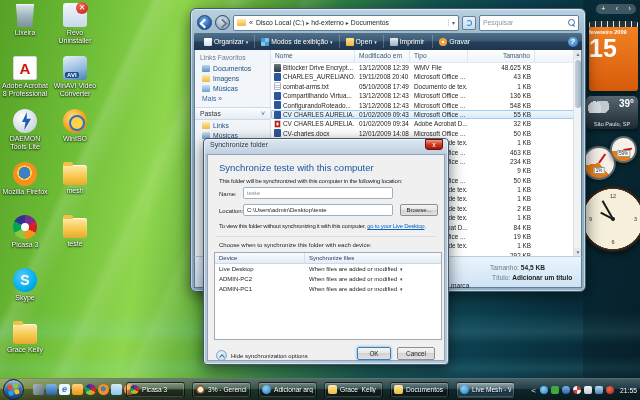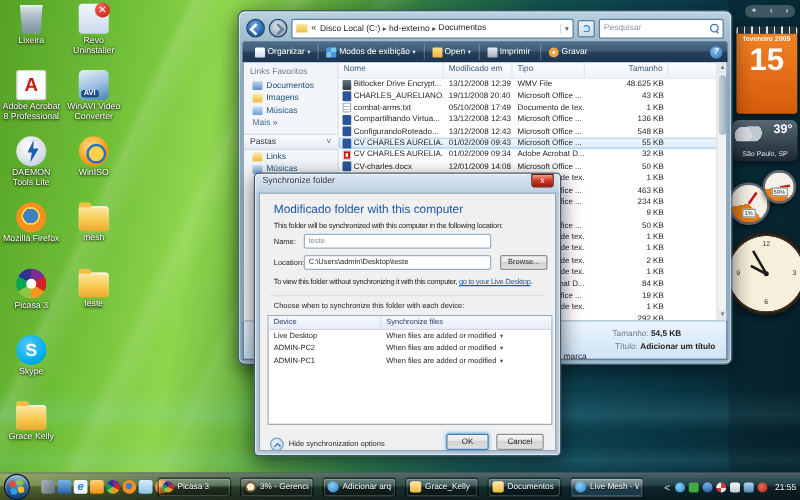--- a/index.html
+++ b/index.html
@@ -141,21 +141,21 @@
   .hide-circle { width:11px; height:11px; border-radius:50%; background:radial-gradient(circle at 40% 35%,#eaf4fc,#bcd6ec); border:1px solid #7da2c0; position:relative; }
   .hide-circle::after { content:""; position:absolute; left:3px; top:4px; width:3px; height:3px; border-left:1.4px solid #3a6ea5; border-top:1.4px solid #3a6ea5; transform:rotate(45deg); }
   .btn { position:absolute; top:192px; height:13px; background:linear-gradient(180deg,#f5f5f5,#e6e6e6 45%,#d2d2d2 46%,#e0e0e0); border:1px solid #8e8e8e; border-radius:2px; font-size:6.4px; text-align:center; line-height:12px; }
   .btn-ok { left:149px; width:34px; border-color:#3c7fb1; box-shadow:0 0 3px rgba(70,160,230,.9); }
   .btn-cancel { left:189px; width:38px; }
 
   
   .gadget-controls { position:absolute; right:4px; top:4px; z-index:1; width:40px; height:10px; border-radius:5px; background:rgba(255,255,255,.22); display:flex; align-items:center; justify-content:space-around; color:#fff; font-size:7px; line-height:10px; }
   .g-calendar { position:absolute; right:2px; top:21px; width:49px; height:70px; z-index:1; border-radius:3px; overflow:hidden; box-shadow:0 2px 5px rgba(0,0,0,.5); }
   .cal-binding { height:6px; background:#24343a repeating-linear-gradient(90deg, #dfe5e8 0 1.2px, transparent 1.2px 6px); }
-  .cal-body { height:70px; background:linear-gradient(180deg,#f08224,#e06612 65%,#d05708); text-align:center; }
+  .cal-body { height:70px; background:linear-gradient(180deg,#f08224,#e06612 65%,#d05708); }
   .cal-month { font-size:5.6px; font-weight:bold; color:#fff; padding-top:2px; }
   .cal-day { font-size:25px; font-weight:bold; color:#fff; line-height:1.05; }
   .cal-weekday { height:11px; background:#a84a06; color:#ffe0c8; font-size:6px; text-align:center; line-height:11px; }
   .g-weather { position:absolute; right:2px; top:96px; width:52px; height:33px; z-index:1; border-radius:5px; background:linear-gradient(180deg,rgba(95,110,120,.92),rgba(30,40,50,.94)); box-shadow:0 2px 5px rgba(0,0,0,.5); overflow:hidden; }
   .g-weather .cloud { position:absolute; left:2px; top:5px; width:22px; height:12px; background:radial-gradient(circle at 30% 60%,#d8dde2 40%,transparent 41%),radial-gradient(circle at 65% 45%,#c2cad2 45%,transparent 46%); }
   .g-weather .temp { position:absolute; right:4px; top:2px; color:#fff; font-size:10px; font-weight:bold; }
   .g-weather .loc { position:absolute; left:0; right:0; bottom:2px; text-align:center; color:#d8e2ea; font-size:5.6px; }
   .g-cpu { position:absolute; right:0; top:136px; width:58px; height:50px; z-index:1; }
   .gauge { position:absolute; border-radius:50%; border:2px solid #5f666c; background:conic-gradient(from 140deg,#e87d12 0 120deg,#f6f1e8 120deg 360deg); box-shadow:0 2px 4px rgba(0,0,0,.5); }
   .gauge.big { left:0; top:10px; width:34px; height:34px; }
@@ -606,21 +606,21 @@
       <div class="dl1"><span class="lab">Tamanho:</span> <span class="val">54,5 KB</span></div>
       <div class="dl2"><span class="lab">Título:</span> <span class="val">Adicionar um título</span></div>
       <div class="dl3">Adicionar uma marca</div>
     </div>
   </div>
 
   <div class="dialog">
     <div class="dlg-title">Synchronize folder</div>
     <div class="dlg-close">x</div>
     <div class="dlg-body">
-      <div class="dlg-heading">Modificado folder with this computer</div>
+      <div class="dlg-heading">Synchronize teste with this computer</div>
       <div class="dlg-intro">This folder will be synchronized with this computer in the following location:</div>
       <div class="dlg-lab-name">Name:</div>
       <div class="dlg-input in-name">teste</div>
       <div class="dlg-lab-loc">Location:</div>
       <div class="dlg-input in-loc">C:\Users\admin\Desktop\teste</div>
       <div class="browse-btn">Browse...</div>
       <div class="dlg-link-line"><span>To view this folder without synchronizing it with this computer, </span><span class="dlg-link">go to your Live Desktop</span><span>.</span></div>
       <div class="dlg-hr"></div>
       <div class="dlg-choose">Choose when to synchronize this folder with each device:</div>
       <div class="dev-table">

